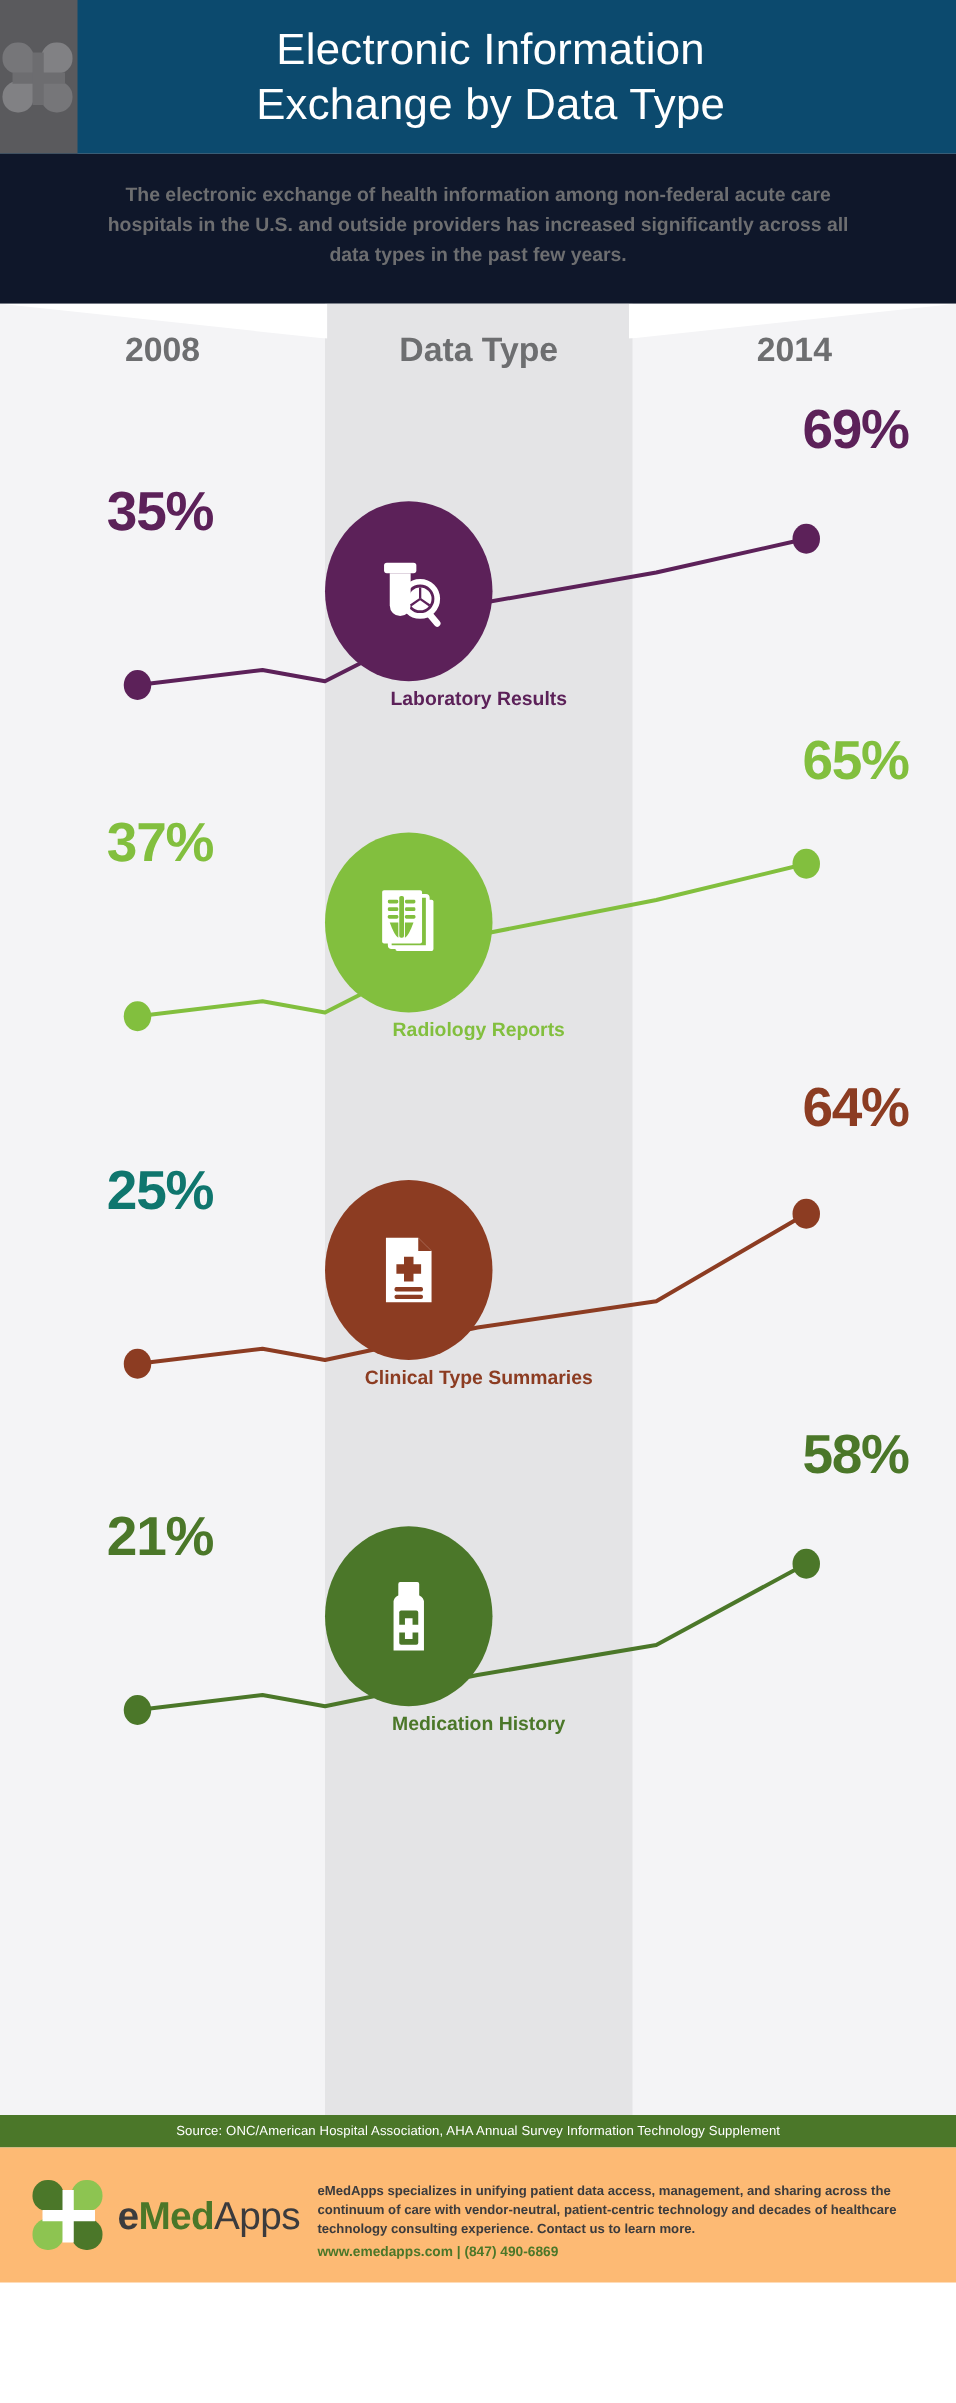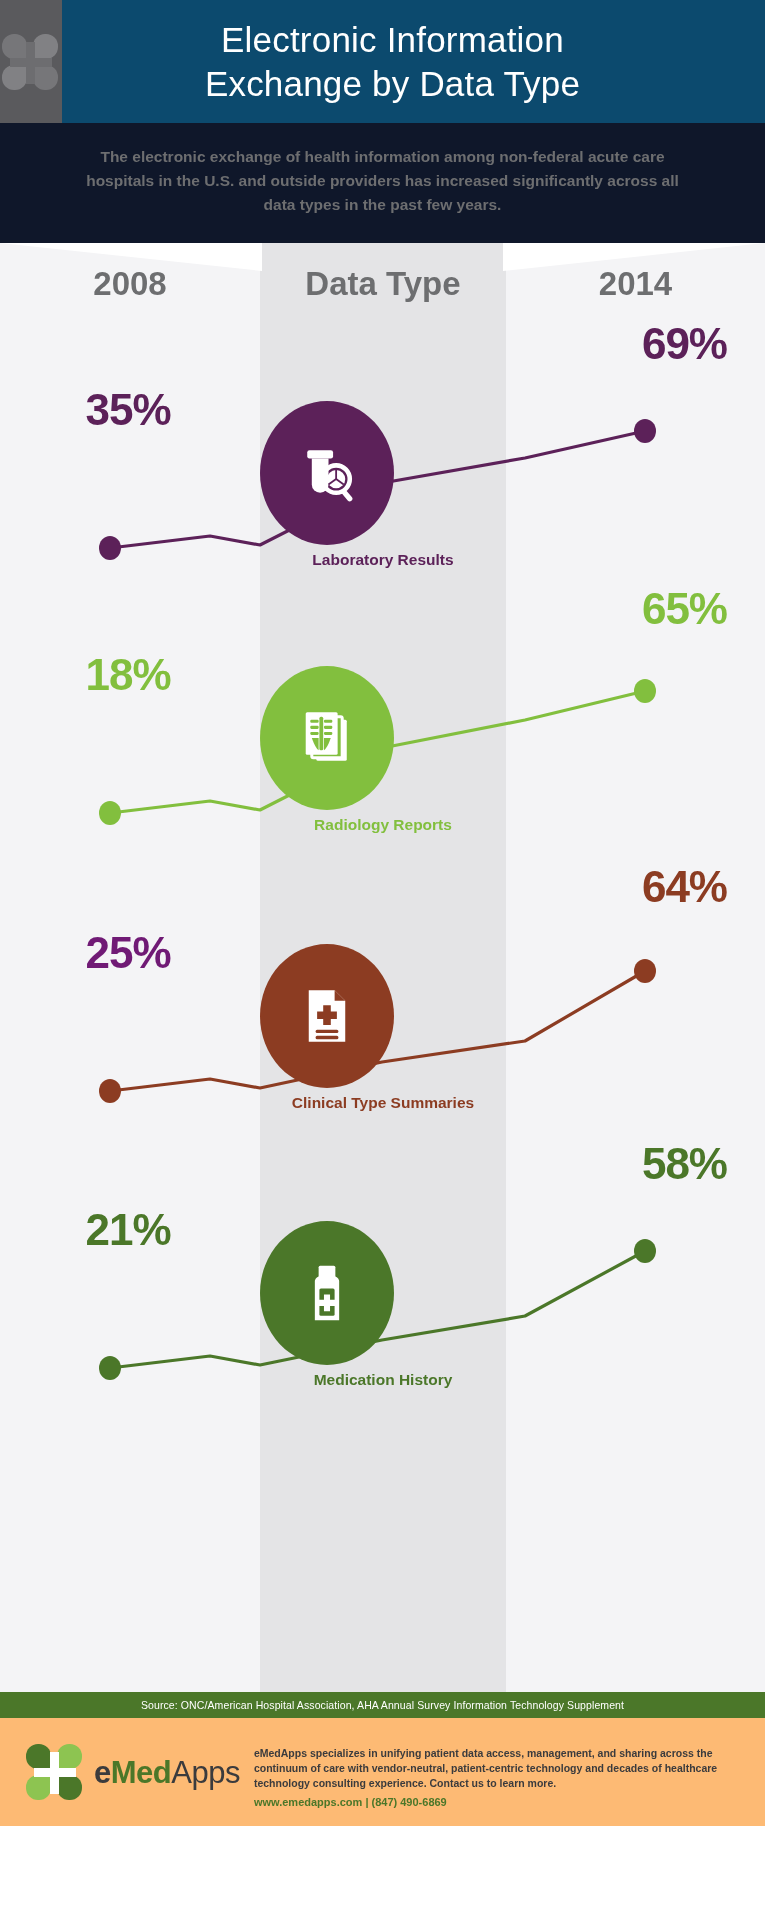--- a/index.html
+++ b/index.html
@@ -84,21 +84,21 @@
   .wedge-right { right:0;  width:262px;
     clip-path:polygon(0 0, 262px 0, 262px 0, 0 28px); }
 
   
   .col-headers {
     position:absolute; top:22px; left:0; width:100%;
     display:flex;
   }
   .col-head {
     flex:0 0 auto; text-align:center; color:#6d6e70;
-    font-size:33px; font-weight:bold;
+    font-size:27px; font-weight:bold;
   }
   .col-head.left   { width:260px; }
   .col-head.center { width:246px; }
   .col-head.right  { width:259px; }
 
   
   .row {
     position:absolute; left:0; width:765px; height:300px;
   }
   .row.r1 { top:90px; }
@@ -231,21 +231,21 @@
     <div class="row-label" style="color:#5c2159">Laboratory Results</div>
   </div>
 
   <div class="row r2">
     <svg class="connector" viewBox="0 0 765 300">
       <polyline points="110,215 210,203 260,212 382,150 525,122 645,93" fill="none" stroke="#82bf3e" stroke-width="3.2" stroke-linejoin="round" stroke-linecap="round"></polyline>
       <ellipse cx="110" cy="215" rx="11" ry="12" fill="#82bf3e"></ellipse>
       <ellipse cx="645" cy="93" rx="11" ry="12" fill="#82bf3e"></ellipse>
     </svg>
 
-    <div class="pct left" style="color:#82bf3e">18%</div>
+    <div class="pct left" style="color:#82bf3e">37%</div>
     <div class="pct right" style="color:#82bf3e">65%</div>
 
     <div class="bubble" style="background:#82bf3e">
       <svg viewBox="0 0 100 100">
         <rect x="36" y="26" width="40" height="54" rx="2" fill="#fff"></rect>
         <rect x="30" y="22" width="40" height="54" rx="2" fill="#82bf3e" stroke="#fff" stroke-width="4"></rect>
         <rect x="22" y="16" width="42" height="56" rx="2" fill="#fff"></rect>
         <g fill="#82bf3e">
           <rect x="40" y="22" width="5" height="44" rx="2"></rect>
           <rect x="28" y="26" width="11" height="4" rx="1.5"></rect>
@@ -263,21 +263,21 @@
     <div class="row-label" style="color:#82bf3e">Radiology Reports</div>
   </div>
 
   <div class="row r3">
     <svg class="connector" viewBox="0 0 765 300">
       <polyline points="110,215 210,203 260,212 382,186 525,165 645,95" fill="none" stroke="#8c3c22" stroke-width="3.2" stroke-linejoin="round" stroke-linecap="round"></polyline>
       <ellipse cx="110" cy="215" rx="11" ry="12" fill="#8c3c22"></ellipse>
       <ellipse cx="645" cy="95" rx="11" ry="12" fill="#8c3c22"></ellipse>
     </svg>
 
-    <div class="pct left" style="color:#701a75">25%</div>
+    <div class="pct left" style="color:#0f766e">25%</div>
     <div class="pct right" style="color:#8c3c22">64%</div>
 
     <div class="bubble" style="background:#8c3c22">
       <svg viewBox="0 0 100 100">
         <path d="M26 16 h34 l14 14 v54 h-48 Z" fill="#fff"></path>
         <path d="M60 16 v14 h14 Z" fill="#8c3c22"></path>
         <path d="M45 36 h10 v8 h8 v10 h-8 v8 h-10 v-8 h-8 v-10 h8 Z" fill="#8c3c22"></path>
         <rect x="35" y="68" width="30" height="4.5" rx="2" fill="#8c3c22"></rect>
         <rect x="35" y="76" width="30" height="4.5" rx="2" fill="#8c3c22"></rect>
       </svg>

